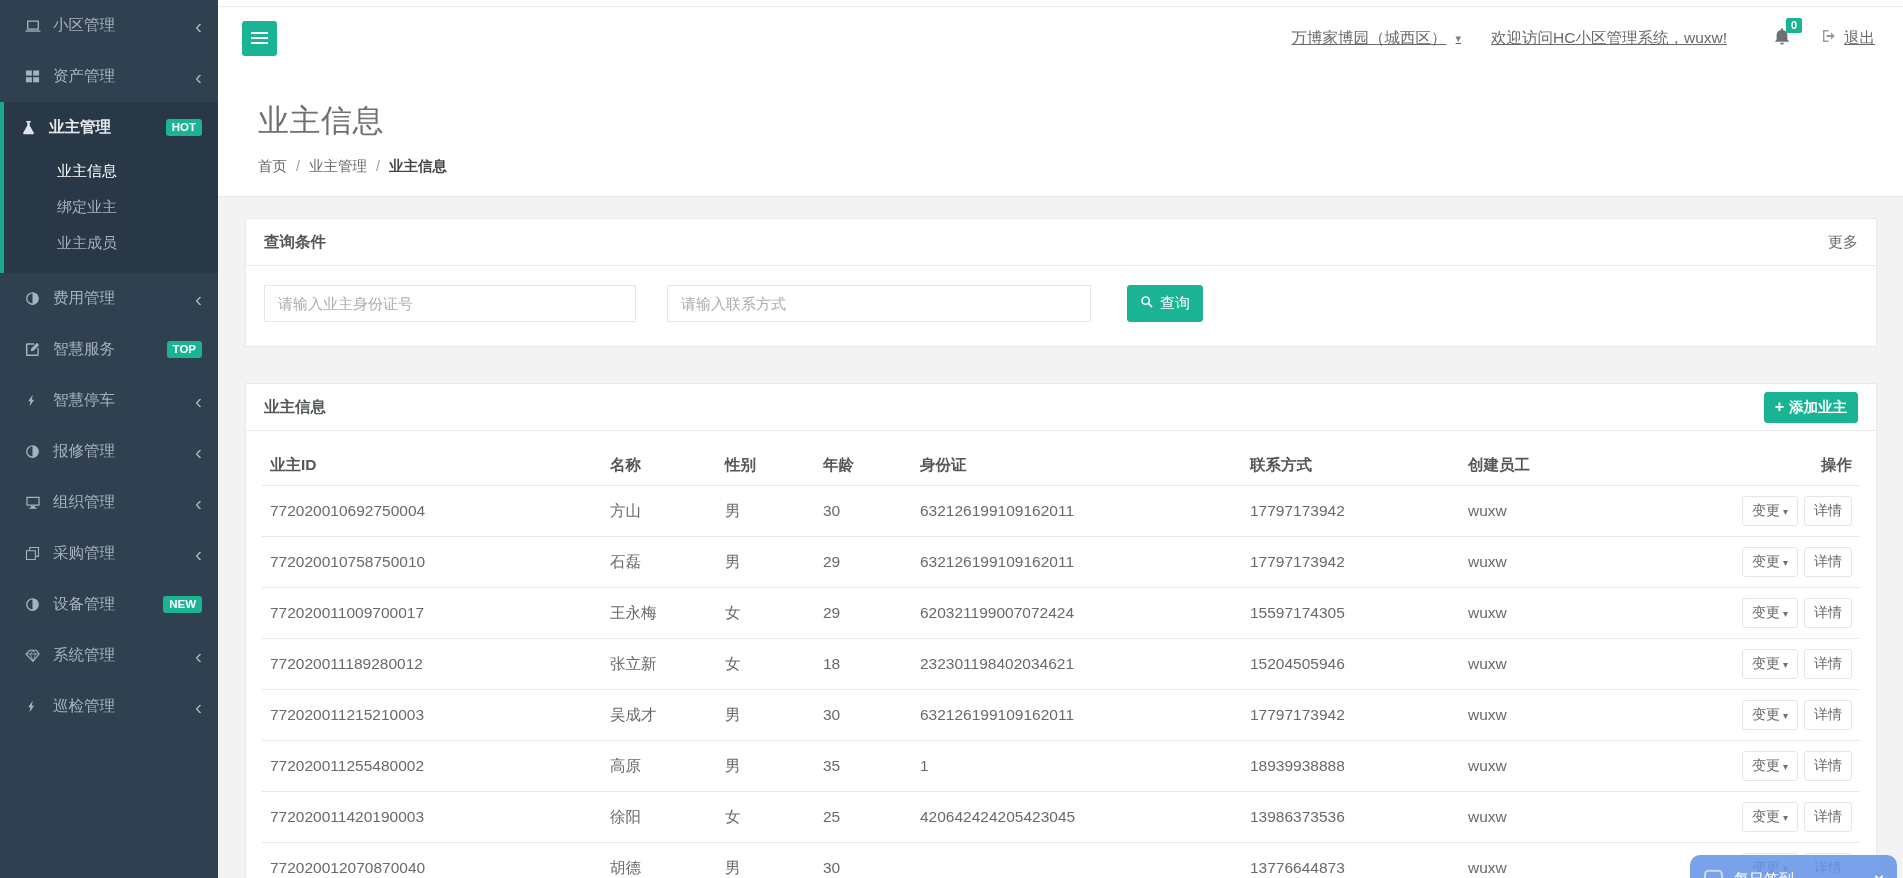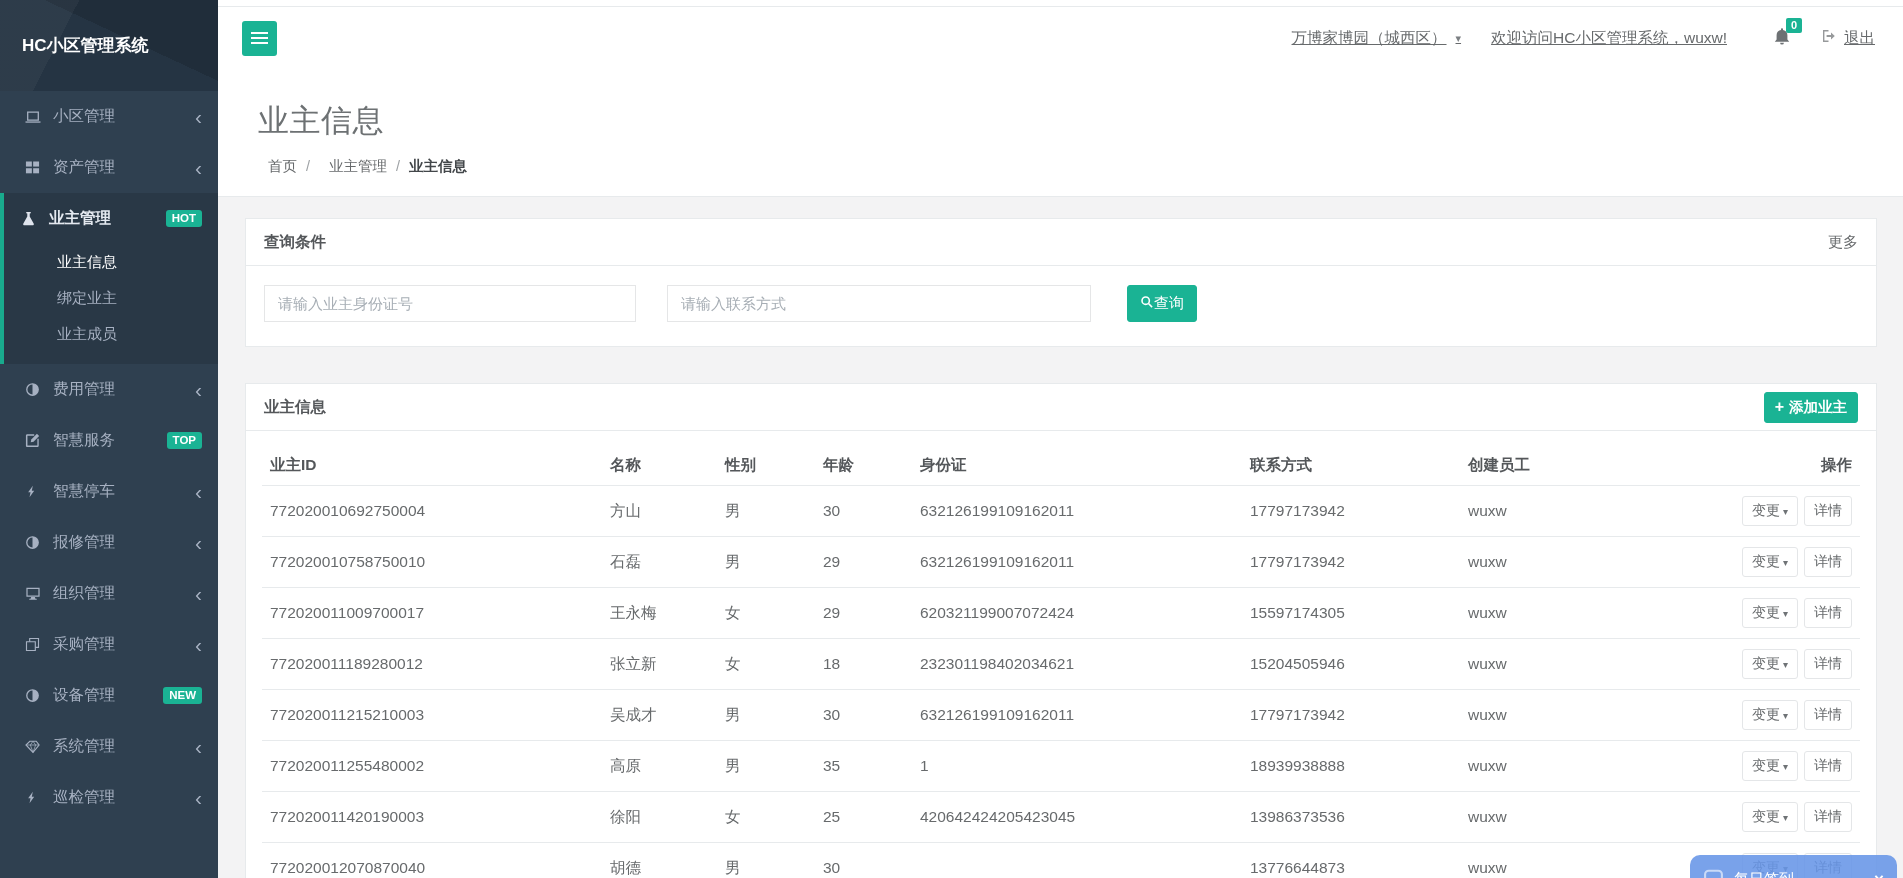--- a/index.html
+++ b/index.html
@@ -50,21 +50,21 @@
   .bell-wrap { position:relative; cursor:pointer; margin-left:16px; display:flex; }
   .badge0 {
     position:absolute; top:-9px; right:-11px; background:#1ab394; color:#fff;
     font-size:11px; font-weight:bold; padding:2px 5px; border-radius:2px; line-height:1;
   }
   .logout { display:flex; align-items:center; gap:7px; cursor:pointer; }
   
   .page-heading { margin-left:218px; background:#fff; padding:24px 0 20px 40px; border-bottom:1px solid #e7eaec; }
   .page-heading h1 { margin:0; font-size:31px; font-weight:300; color:#6d7173; letter-spacing:0.5px; }
   .breadcrumb { margin-top:15px; font-size:14.5px; color:#676a6c; }
-  .breadcrumb a { color:#676a6c; text-decoration:none; cursor:pointer;margin-left:10px; }
+  .breadcrumb a { color:#676a6c; text-decoration:none; cursor:pointer; }
   .breadcrumb .sep { margin:0 9px; color:#9ea2a5; }
   .breadcrumb b { color:#43474a; }
   
   .content { margin-left:218px; padding:21px 26px 0 27px; }
   .panel { background:#fff; border:1px solid #e7eaec; }
   .panel-head {
     display:flex; align-items:center; padding:0 18px; height:47px;
     border-bottom:1px solid #e7eaec; font-size:15.5px; font-weight:bold; color:#54575a;
   }
   .more { margin-left:auto; font-weight:normal; color:#676a6c; font-size:15px; cursor:pointer; text-decoration:none; }
@@ -72,21 +72,21 @@
   .search-row input {
     height:37px; border:1px solid #e5e6e7; padding:0 13px; font-size:15px; color:#676a6c;
     outline:none; background:#fff;
   }
   .search-row input::placeholder { color:#a7aeb5; }
   .in1 { width:507px; margin-right:33px; }
   .in2 { width:372px; margin-right:31px; }
   .in3 { width:424px; margin-right:36px; }
   .btn-search {
     height:37px; background:#1ab394; border:1px solid #1ab394; color:#fff; border-radius:3px;
-    font-size:15px; display:flex; align-items:center; padding:0 12px; cursor:pointer;
+    font-size:15px; display:flex; align-items:center; gap:6px; padding:0 12px; cursor:pointer;
     font-family:inherit;
   }
   .table-panel { margin-top:36px; border-bottom:none; min-height:505px; }
   .btn-add {
     margin-left:auto; background:#1ab394; border:1px solid #1ab394; color:#fff; border-radius:3px;
     height:31px; padding:0 10px; font-size:14.5px; font-weight:bold; display:flex; align-items:center; gap:5px;
     cursor:pointer; font-family:inherit;
   }
   .btn-add .plus { font-size:16px; font-weight:bold; line-height:1; }
   .table-wrap { padding:14px 16px 0 16px; }
@@ -105,23 +105,20 @@
     position:absolute; left:1690px; top:855px; width:207px; height:48px; z-index:20;
     background:rgba(103,149,231,0.88); border-radius:10px;
     display:flex; align-items:center; gap:10px; padding:0 13px; color:#fff; font-size:15px;
   }
   .float-widget .fw-close { margin-left:auto; font-size:17px; font-weight:bold; color:#fff; cursor:pointer; line-height:1; }
 </style>
 </head>
 <body>
 
 <aside class="sidebar">
-  <div class="logo">
-    <span>HC小区管理系统</span>
-  </div>
   <nav id="side-nav">
       <div class="nav-block">
         <a class="nav-item">
           <span class="nav-ic">
             <svg viewBox="0 0 16 16" width="16" height="16">
               <path fill="none" stroke="currentColor" stroke-width="1.3" d="M2.7 3.2h10.6v8H2.7z"></path>
               <path fill="currentColor" d="M.5 12.4h15v1.3H.5z"></path>
             </svg>
           </span>
           <span class="nav-label">小区管理</span>

